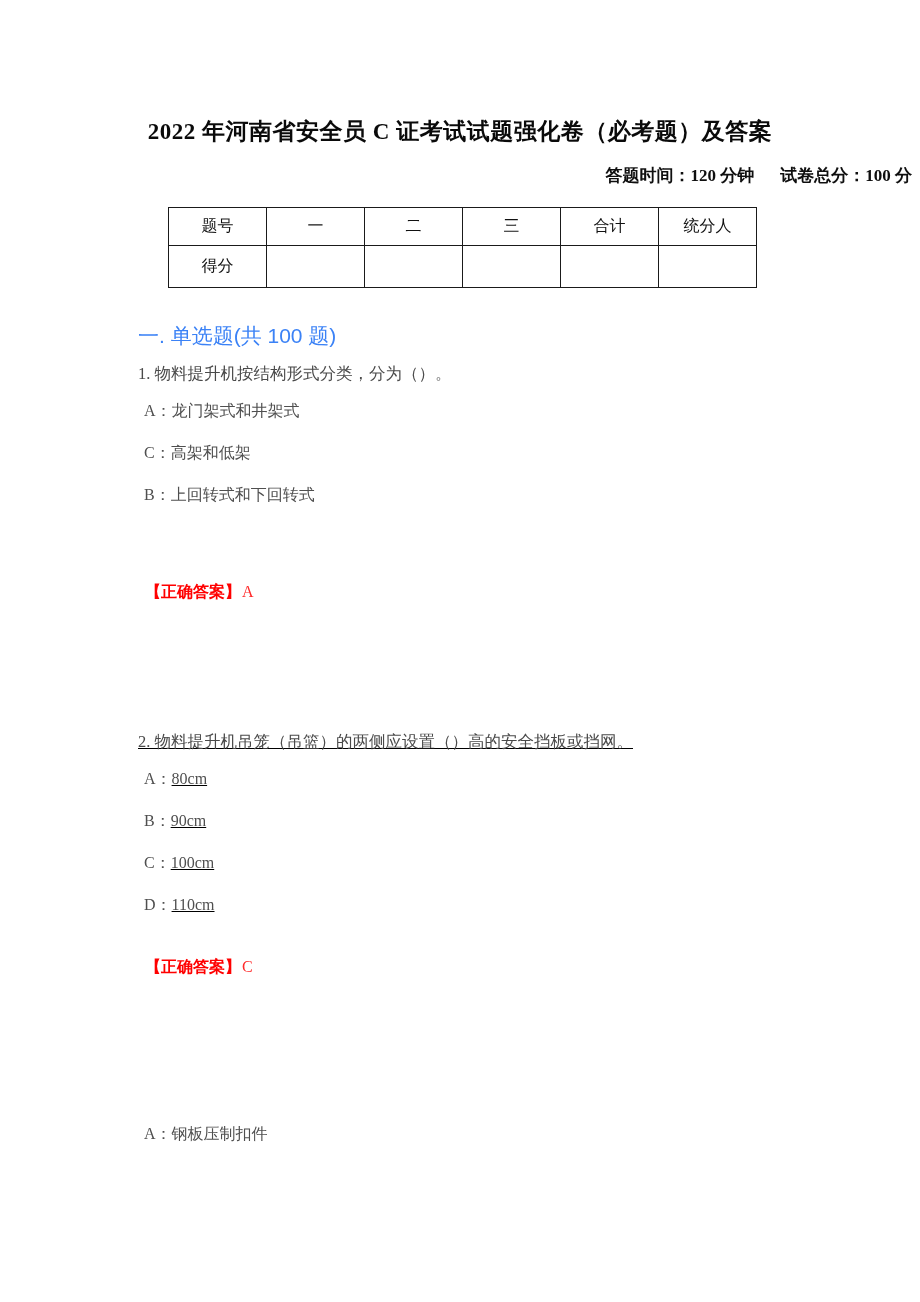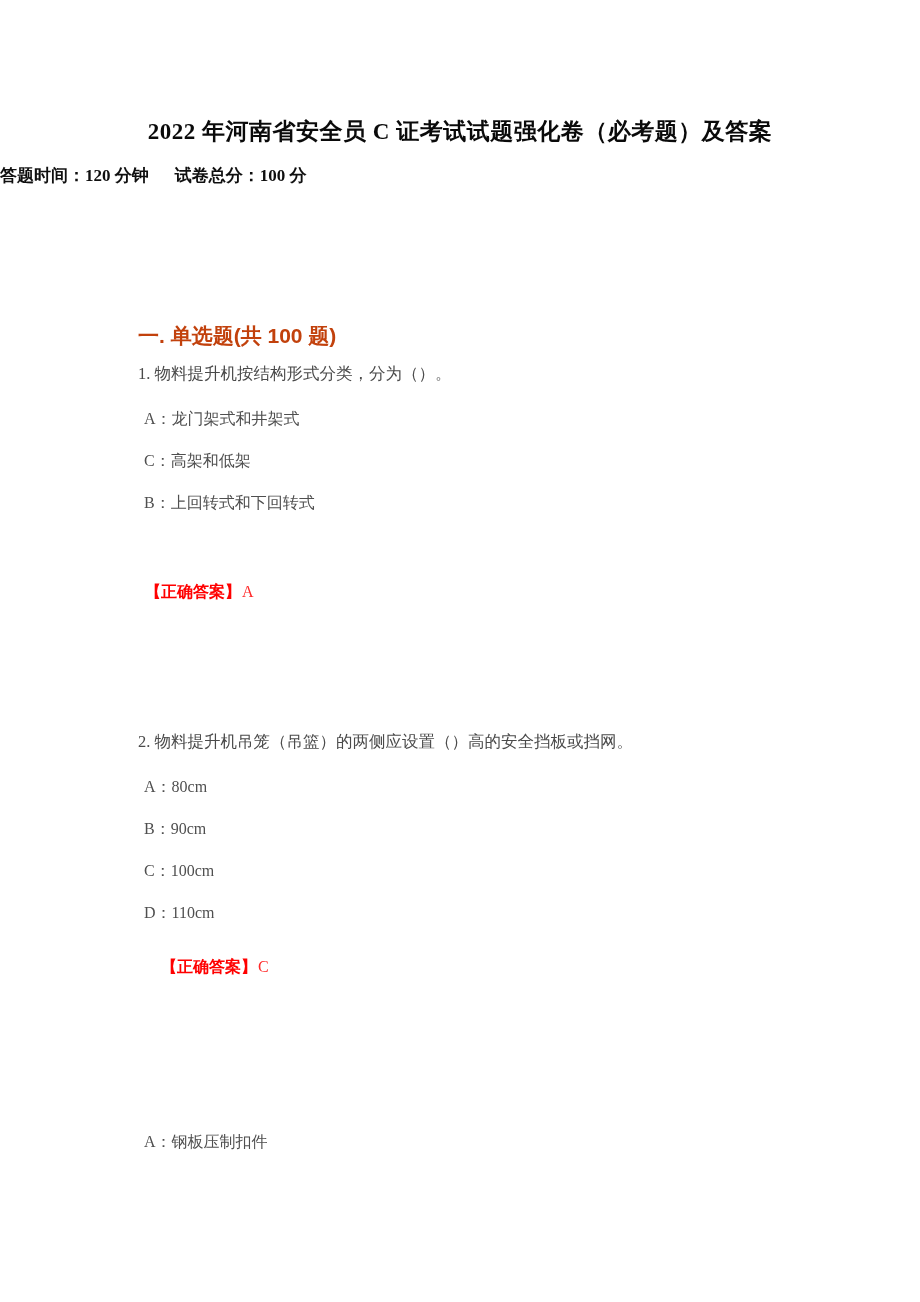--- a/index.html
+++ b/index.html
@@ -36,21 +36,21 @@
     color: #0a0a0a;
     letter-spacing: 0.5px;
     white-space: nowrap;
   }
 
   .doc-subtitle {
     position: absolute;
     left: 0;
     top: 164px;
     width: 912px;
-    text-align: left;
+    text-align: right;
     font-size: 17px;
     font-weight: bold;
     color: #0f0f0f;
     white-space: nowrap;
   }
   .doc-subtitle .sub-gap {
     display: inline-block;
     width: 26px;
   }
 
@@ -78,40 +78,40 @@
   .score-table col.c-num   { width: 98px; }
   .score-table col.c-sum   { width: 98px; }
   .score-table col.c-who   { width: 98px; }
 
   
   .section-heading {
     position: absolute;
     left: 138px;
     top: 322px;
     font-size: 21px;
-    font-weight: bold;
-    color: #c2410c;
+    font-weight: normal;
+    color: #3b82f6;
     white-space: nowrap;
     font-family: "Liberation Sans", "DejaVu Sans", sans-serif;
   }
 
   
   .question {
     position: absolute;
     left: 138px;
     width: 740px;
   }
   .q-stem {
     font-size: 16.5px;
     color: #4a4a4a;
     line-height: 1.5;
     white-space: nowrap;
   }
   .q-options {
-    margin-top: 20px;
+    margin-top: 12px;
   }
   .q-option {
     font-size: 16px;
     color: #4f4f4f;
     line-height: 1.5;
     padding-left: 6px;
     margin-bottom: 18px;
     white-space: nowrap;
   }
   .q-option:last-child { margin-bottom: 0; }
@@ -135,35 +135,63 @@
   }
   .answer-value {
     color: #ff2a2a;
     font-family: "Liberation Serif", "DejaVu Serif", serif;
     padding-left: 1px;
   }
 
   
   #question-1 { top: 362px; }
   #answer-1   { top: 582px; }
-  #question-2 { top: 730px; }
-  #answer-2   { top: 957px; margin-left: 16px; }
+  #question-2 { top: 730px; text-decoration: underline; }
+  #answer-2   { top: 957px; }
   #question-3 { top: 1110px; }
 </style>
 </head>
 <body>
 
 <div class="page">
 
   <div class="doc-title">2022 年河南省安全员 C 证考试试题强化卷（必考题）及答案</div>
 
   <div class="doc-subtitle">
     <span>答题时间：120 分钟</span><span class="sub-gap"></span><span>试卷总分：100 分</span>
   </div>
 
+  <table class="score-table">
+    <colgroup>
+      <col class="c-label">
+        <col class="c-num">
+        <col class="c-num">
+        <col class="c-num">
+        <col class="c-sum">
+        <col class="c-who">
+    </colgroup>
+    <tbody>
+      <tr class="head-row">
+        <td>题号</td>
+        <td>一</td>
+        <td>二</td>
+        <td>三</td>
+        <td>合计</td>
+        <td>统分人</td>
+      </tr>
+      <tr class="body-row">
+        <td>得分</td>
+        <td></td>
+        <td></td>
+        <td></td>
+        <td></td>
+        <td></td>
+      </tr>
+    </tbody>
+  </table>
 
   <div class="section-heading">一. 单选题(共 100 题)</div>
 
   <div class="question" id="question-1">
     <div class="q-stem">1. 物料提升机按结构形式分类，分为（）。</div>
     <div class="q-options">
       <div class="q-option">
         <span class="opt-key">A：</span><span>龙门架式和井架式</span>
       </div>
       <div class="q-option">

